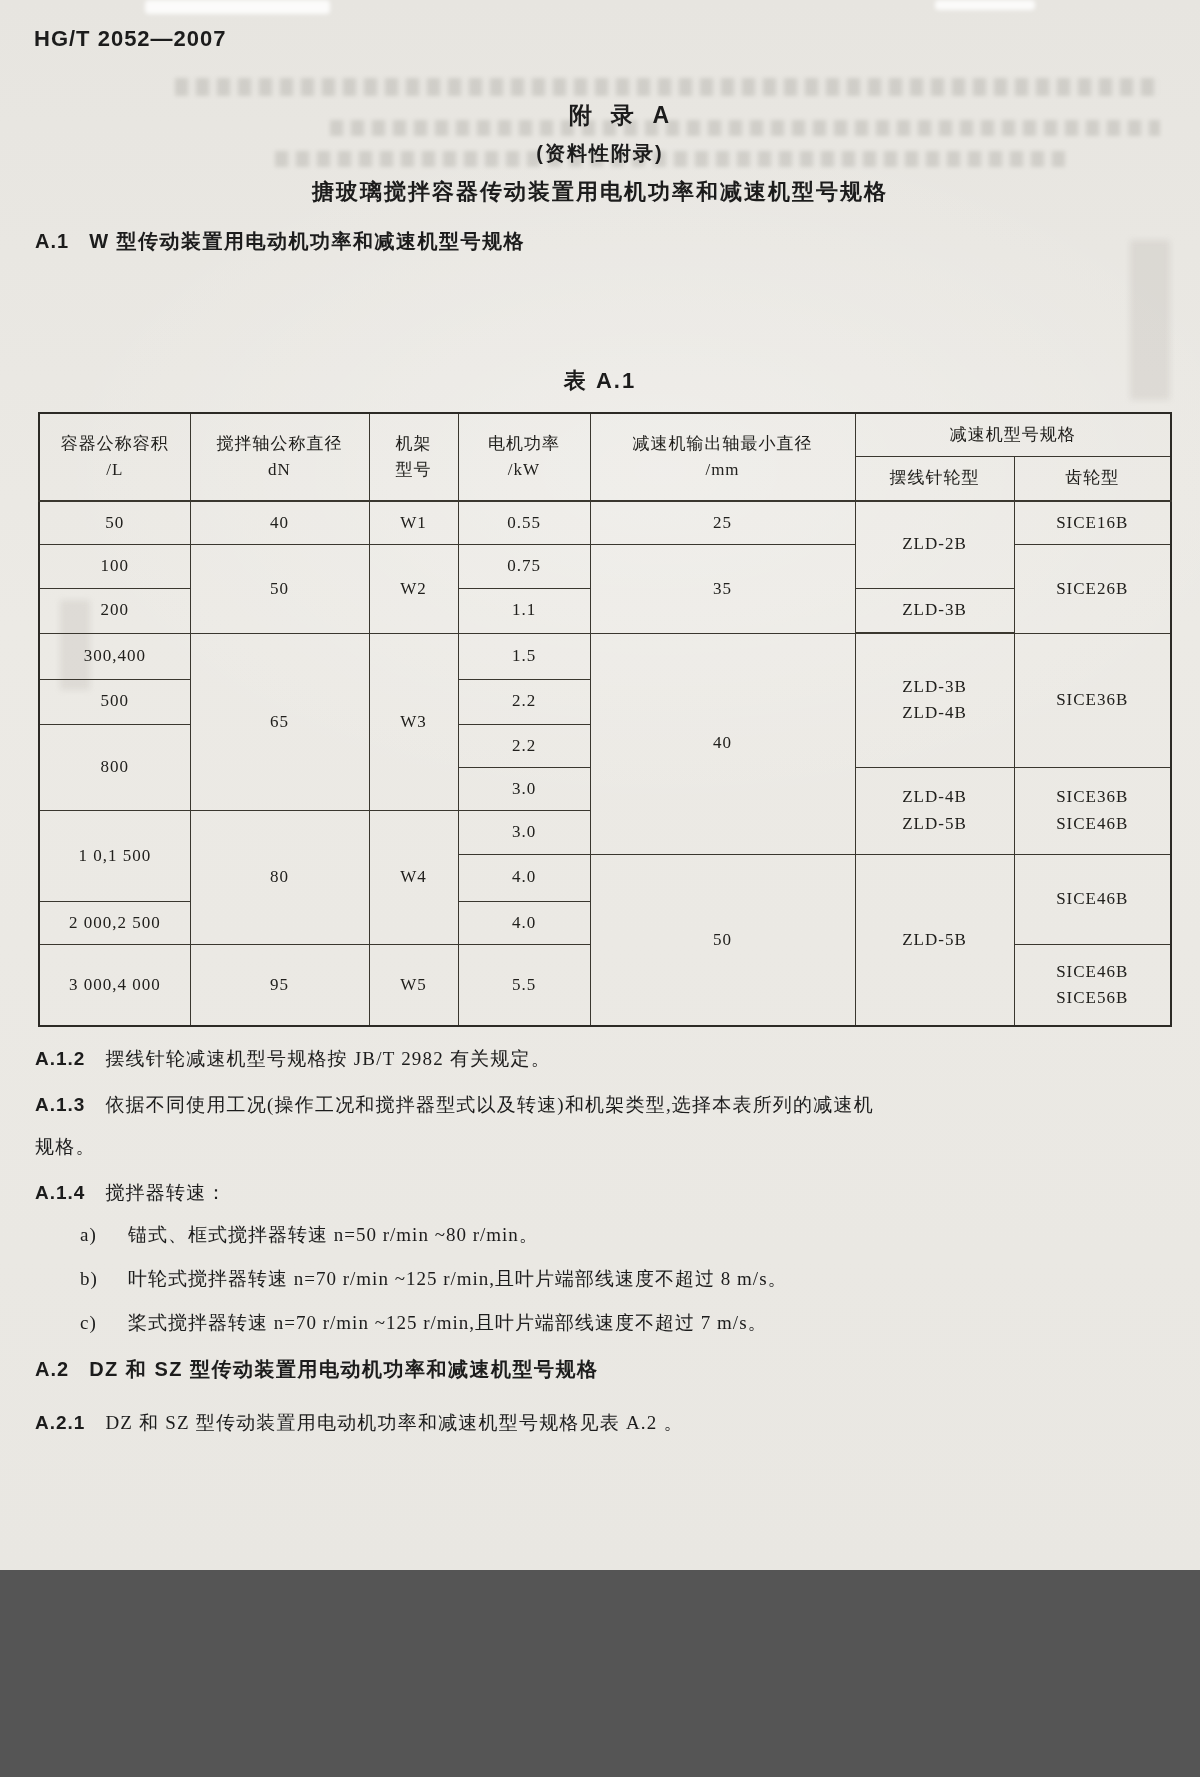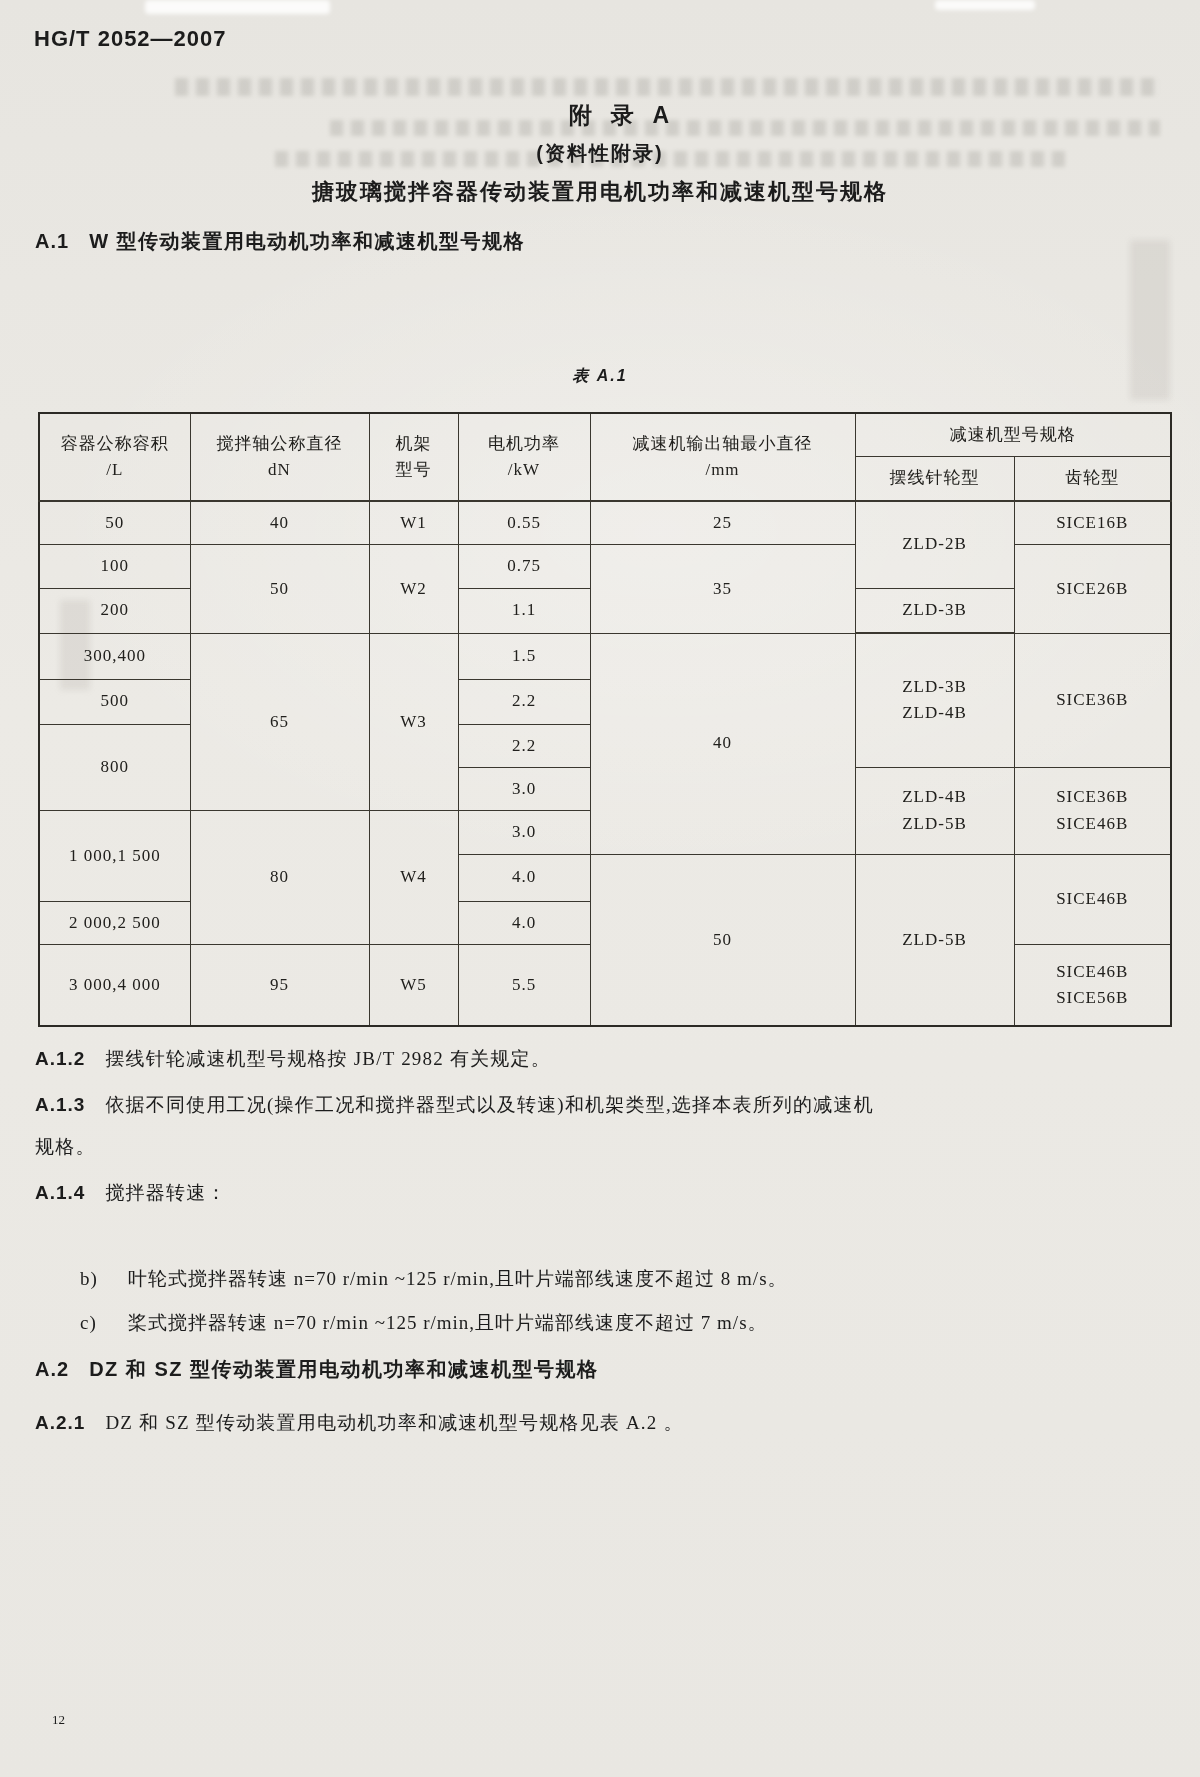--- a/index.html
+++ b/index.html
@@ -1,36 +1,36 @@
 <!DOCTYPE html>
 <html><head>
 <meta charset="utf-8">
 <style>
   html,body { margin:0; padding:0; background:#555; }
   .page {
-    position:relative; width:1200px; height:1777px; margin:0 auto;
+    position:relative; width:1200px; height:1570px; margin:0 auto;
     background:
       radial-gradient(ellipse 900px 500px at 55% 30%, rgba(255,255,255,0.25), rgba(255,255,255,0) 70%),
       linear-gradient(180deg, #e7e5e0 0%, #eceae5 40%, #e9e7e2 100%);
     font-family:"Liberation Serif","DejaVu Serif",serif;
     color:#1c1c1c; overflow:hidden;
   }
   .abs { position:absolute; white-space:nowrap; }
   .hei { font-family:"Liberation Sans","DejaVu Sans",sans-serif; font-weight:bold; }
   .doc-header { left:34px; top:26px; font-size:22px; letter-spacing:1px; }
   .center { left:0; width:1200px; text-align:center; }
   .title1 { top:100px; font-size:23px; letter-spacing:2px; white-space:pre;margin-left:20px; }
   .title2 { top:140px; font-size:20px; letter-spacing:2px; }
   .title3 { top:177px; font-size:22px; letter-spacing:2px;text-align:center; }
   .sec { left:35px; font-size:20px; letter-spacing:1.5px; }
   .body-text { font-size:19px; letter-spacing:1.2px; font-weight:normal;
                font-family:"Liberation Serif","DejaVu Serif",serif; }
   .num { font-family:"Liberation Sans","DejaVu Sans",sans-serif; font-weight:bold;
          margin-right:20px; letter-spacing:1px; }
-  .caption { top:366px; font-size:16px; letter-spacing:2px;font-style:italic; }
+  .caption { top:366px; font-size:22px; letter-spacing:2px; }
   table.spec { position:absolute; left:38px; top:412px; width:1132px;
     border-collapse:collapse; table-layout:fixed;
     border:2px solid #2c2a25; }
   table.spec th, table.spec td {
     border:1px solid #3a372f; text-align:center; vertical-align:middle;
     font-weight:normal; padding:8px; white-space:pre-line;
     font-size:17px; letter-spacing:1px; line-height:1.55;
     font-family:"Liberation Serif","DejaVu Serif",serif; color:#21201d;
   }
   table.spec thead th { border-bottom-width:2px; }
@@ -140,21 +140,21 @@
         <td>2.2</td>
       </tr>
       <tr style="height:42px;">
         <td>3.0</td>
         <td rowspan="2">ZLD-4B
 ZLD-5B</td>
         <td rowspan="2">SICE36B
 SICE46B</td>
       </tr>
       <tr style="height:43px;">
-        <td rowspan="2">1 000,1 500</td>
+        <td rowspan="2">1 0,1 500</td>
         <td rowspan="3">80</td>
         <td rowspan="3">W4</td>
         <td>3.0</td>
       </tr>
       <tr style="height:47px;">
         <td>4.0</td>
         <td rowspan="3">50</td>
         <td rowspan="3">ZLD-5B</td>
         <td rowspan="2">SICE46B</td>
       </tr>
@@ -179,20 +179,23 @@
 
   <div class="abs body-text" style="left:35px; top:1092px;">
     <span class="num">A.1.3</span><span>依据不同使用工况(操作工况和搅拌器型式以及转速)和机架类型,选择本表所列的减速机</span>
   </div>
   <div class="abs body-text" style="left:35px; top:1134px;">规格。</div>
 
   <div class="abs body-text" style="left:35px; top:1180px;">
     <span class="num">A.1.4</span><span>搅拌器转速：</span>
   </div>
 
+  <div class="abs body-text list-item" style="top:1222px;">
+    <span class="marker">a)</span><span>锚式、框式搅拌器转速 n=50 r/min ~80 r/min。</span>
+  </div>
   <div class="abs body-text list-item" style="top:1266px;">
     <span class="marker">b)</span><span>叶轮式搅拌器转速 n=70 r/min ~125 r/min,且叶片端部线速度不超过 8 m/s。</span>
   </div>
   <div class="abs body-text list-item" style="top:1310px;">
     <span class="marker">c)</span><span>桨式搅拌器转速 n=70 r/min ~125 r/min,且叶片端部线速度不超过 7 m/s。</span>
   </div>
 
   <div class="abs hei sec" style="top:1356px;">
     <span class="num">A.2</span><span>DZ 和 SZ 型传动装置用电动机功率和减速机型号规格</span>
   </div>

